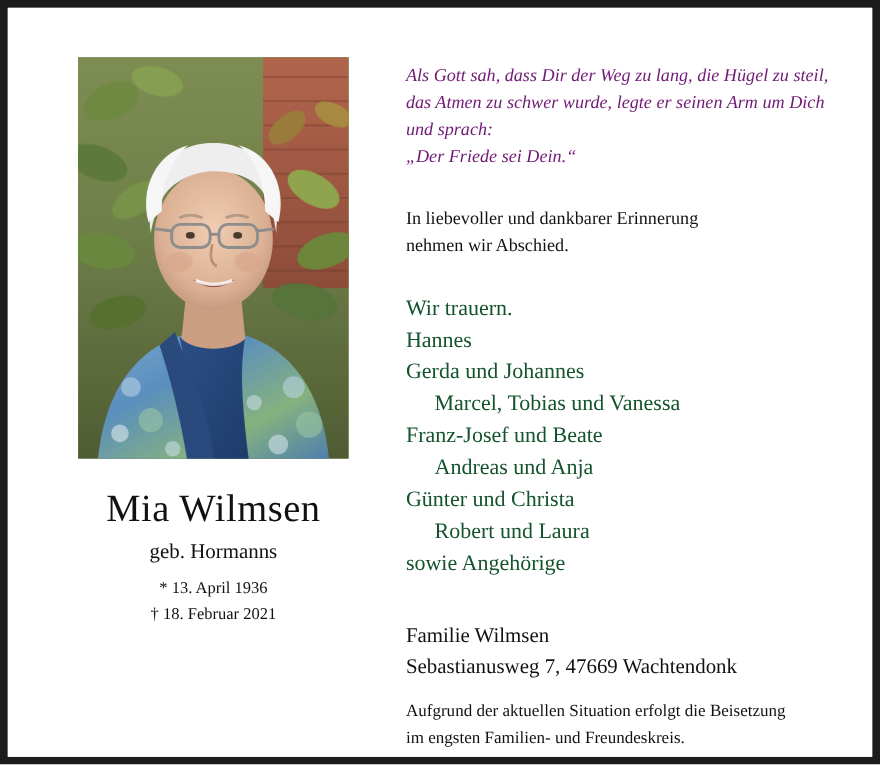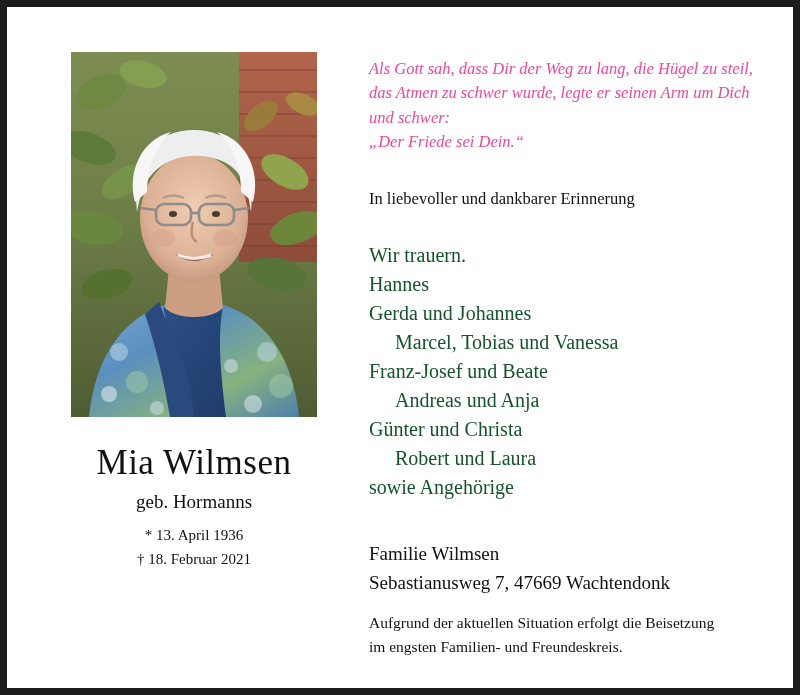--- a/index.html
+++ b/index.html
@@ -73,21 +73,21 @@
   .right-col {
     position: absolute;
     left: 362px;
     top: 50px;
     width: 400px;
   }
   .verse {
     font-style: italic;
     font-size: 16.5px;
     line-height: 1.47;
-    color: #ec4899;
+    color: #701a75;
   }
   .verse .quote-line { display: block; }
 
   .intro {
     margin-top: 33px;
     font-size: 16.5px;
     line-height: 1.47;
     color: #111;
   }
   .intro span { display: block; }
@@ -238,26 +238,27 @@
         <div class="date-line second">† 18. Februar 2021</div>
       </div>
 
     </div>
 
     <div class="right-col">
 
       <div class="verse">
         <span class="quote-line">Als Gott sah, dass Dir der Weg zu lang, die Hügel zu steil,</span>
         <span class="quote-line">das Atmen zu schwer wurde, legte er seinen Arm um Dich</span>
-        <span class="quote-line">und schwer:</span>
+        <span class="quote-line">und sprach:</span>
         <span class="quote-line">„Der Friede sei Dein.“</span>
       </div>
 
       <div class="intro">
         <span>In liebevoller und dankbarer Erinnerung</span>
+        <span>nehmen wir Abschied.</span>
       </div>
 
       <div class="mourners">
         <span class="m-line">Wir trauern.</span>
         <span class="m-line">Hannes</span>
         <span class="m-line">Gerda und Johannes</span>
         <span class="m-line indent">Marcel, Tobias und Vanessa</span>
         <span class="m-line">Franz-Josef und Beate</span>
         <span class="m-line indent">Andreas und Anja</span>
         <span class="m-line">Günter und Christa</span>

